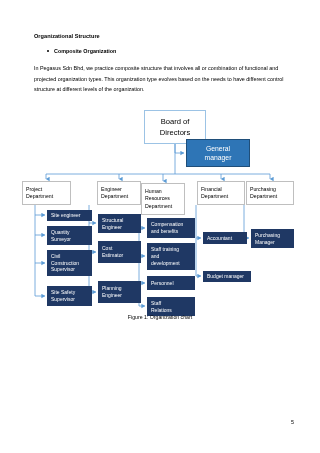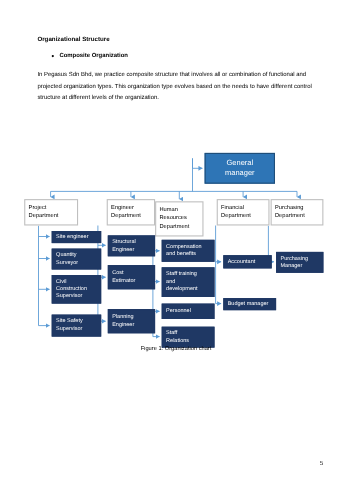--- a/index.html
+++ b/index.html
@@ -203,20 +203,23 @@
 
         <path d="M196,101 L196,172"></path>
         <path d="M196,134 L201,134" marker-end="url(#ar-right)"></path>
         <path d="M196,172 L201,172" marker-end="url(#ar-right)"></path>
 
         <path d="M244,101 L244,134"></path>
         <path d="M244,134 L249,134" marker-end="url(#ar-right)"></path>
       </g>
     </svg>
 
+    <div class="node lvl-top" style="left: 144px; top: 6px; width: 62px; height: 34px; border-color: rgb(156, 195, 229);">
+      <span class="node-label">Board of<br>Directors</span>
+    </div>
 
     <div class="node lvl-gm" style="left: 186px; top: 35px; width: 64px; height: 28px; background: rgb(46, 117, 182);">
       <span class="node-label">General<br>manager</span>
     </div>
 
     <div class="node lvl-dept" style="left: 22px; top: 77px; width: 49px; height: 24px; border-color: rgb(191, 191, 191);">
       <span class="node-label">Project<br>Department</span>
     </div>
     <div class="node lvl-dept" style="left: 97px; top: 77px; width: 44px; height: 24px; border-color: rgb(191, 191, 191);">
       <span class="node-label">Engineer<br>Department</span>

